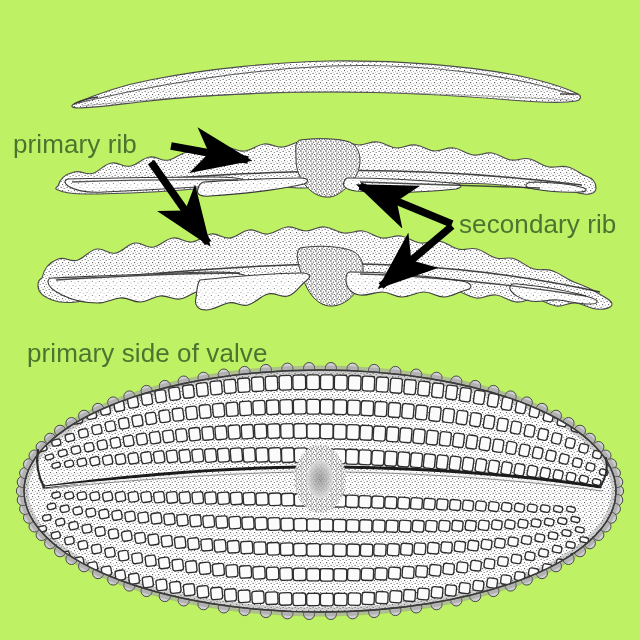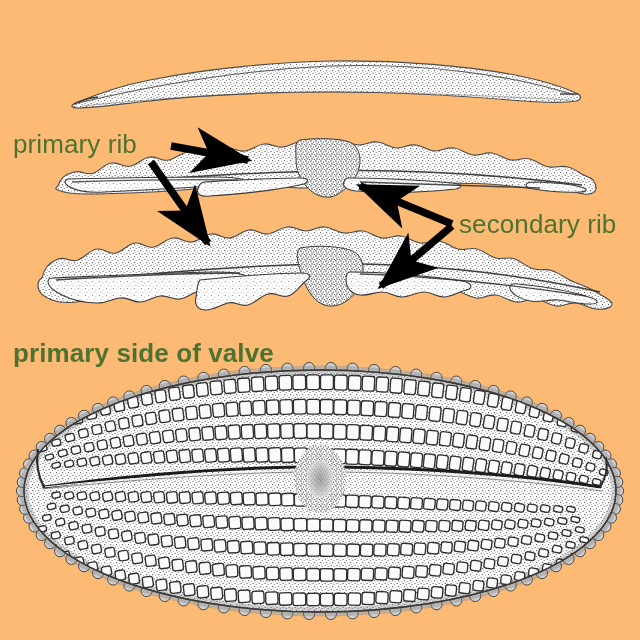--- a/index.html
+++ b/index.html
@@ -5,21 +5,21 @@
 <style>
   html, body {
     margin: 0;
     padding: 0;
     background: #ffffff;
   }
   #figure {
     position: relative;
     width: 640px;
     height: 640px;
-    background: #fdba74;
+    background: #bef264;
     overflow: hidden;
     font-family: "Liberation Sans", sans-serif;
   }
   #art {
     position: absolute;
     left: 0;
     top: 0;
     width: 640px;
     height: 640px;
   }
@@ -28,21 +28,21 @@
     color: #4e7331;
     font-family: "Liberation Sans", sans-serif;
     font-weight: 400;
     white-space: nowrap;
     letter-spacing: 0.1px;
     line-height: 1;
     user-select: none;
   }
   #label-primary-rib   { left: 13px;  top: 131px; font-size: 26px; }
   #label-secondary-rib { left: 459px; top: 211px; font-size: 26px; }
-  #label-primary-side  { left: 13px;  top: 340px; font-size: 26px; font-weight: bold; }
+  #label-primary-side  { left: 27px;  top: 340px; font-size: 26px; }
   #label-secondary-side{ left: 309px; top: 610px; font-size: 26px; }
 </style>
 </head>
 <body>
 
 <div id="figure">
 
   <svg id="art" viewBox="0 0 640 640" xmlns="http://www.w3.org/2000/svg">
     <defs>
 

